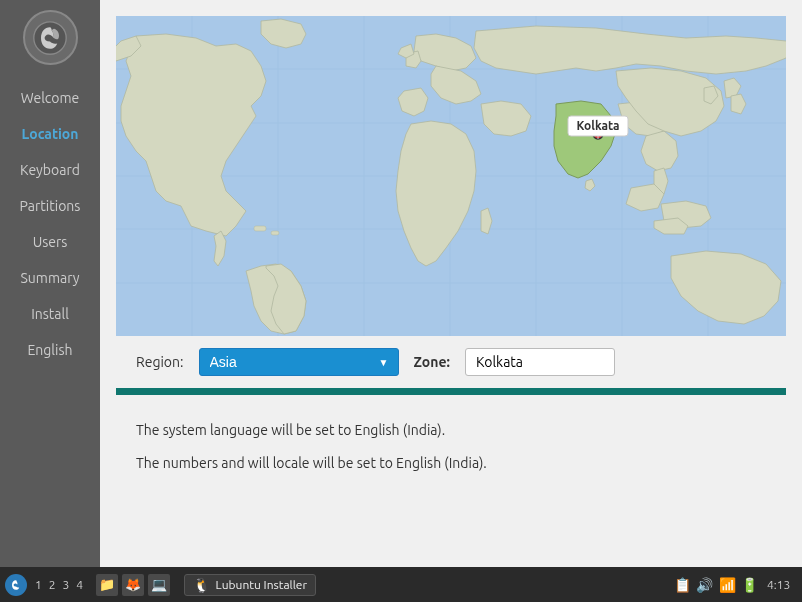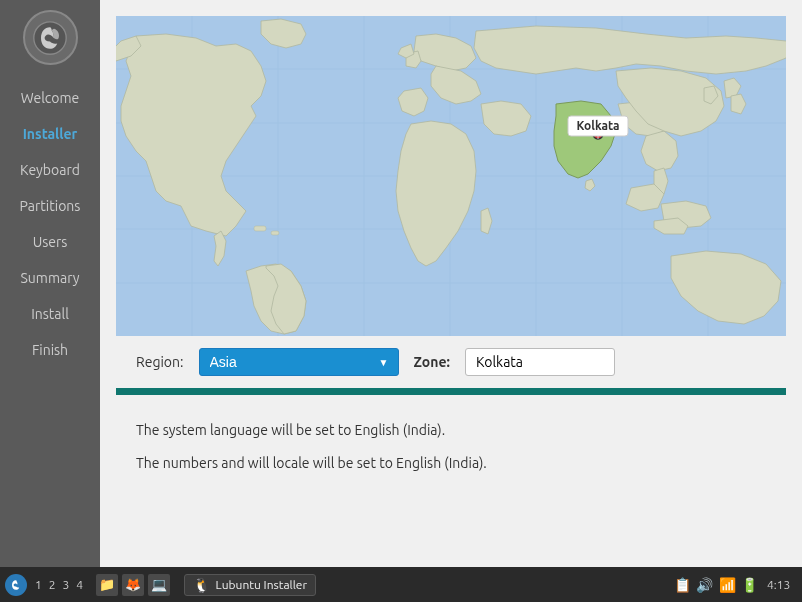--- a/index.html
+++ b/index.html
@@ -278,39 +278,39 @@
         <circle cx="20" cy="20" r="18" fill="#555" stroke="#888" stroke-width="1.5"></circle>
         <path d="M20 8 C14 8 10 13 10 20 C10 27 14 32 20 32 C24 32 27 29 28 26 C25 27 22 26 20 24 C16 24 14 22 14 20 C14 18 16 16 18 16 C20 16 22 17 23 19 C24 17 24 14 22 12 C22 10 21 8 20 8Z" fill="#ccc"></path>
         <path d="M22 12 C24 14 24 17 23 19 C25 21 27 22 29 21 C31 18 30 13 27 11 C25 9 23 9 22 12Z" fill="#aaa"></path>
       </svg>
     </div>
 
     <div class="sidebar-item">
       <span>Welcome</span>
     </div>
     <div class="sidebar-item active">
-      <span>Installer</span>
+      <span>Location</span>
     </div>
     <div class="sidebar-item">
       <span>Keyboard</span>
     </div>
     <div class="sidebar-item">
       <span>Partitions</span>
     </div>
     <div class="sidebar-item">
       <span>Users</span>
     </div>
     <div class="sidebar-item">
       <span>Summary</span>
     </div>
     <div class="sidebar-item">
       <span>Install</span>
     </div>
     <div class="sidebar-item">
-      <span>Finish</span>
+      <span>English</span>
     </div>
   </div>
 
   <div class="content">
 
     <div class="map-container">
       <svg class="world-map-svg" viewBox="0 0 690 320" xmlns="http://www.w3.org/2000/svg" preserveAspectRatio="xMidYMid slice">
 
         <rect width="690" height="320" fill="#a8c8e8"></rect>
 

